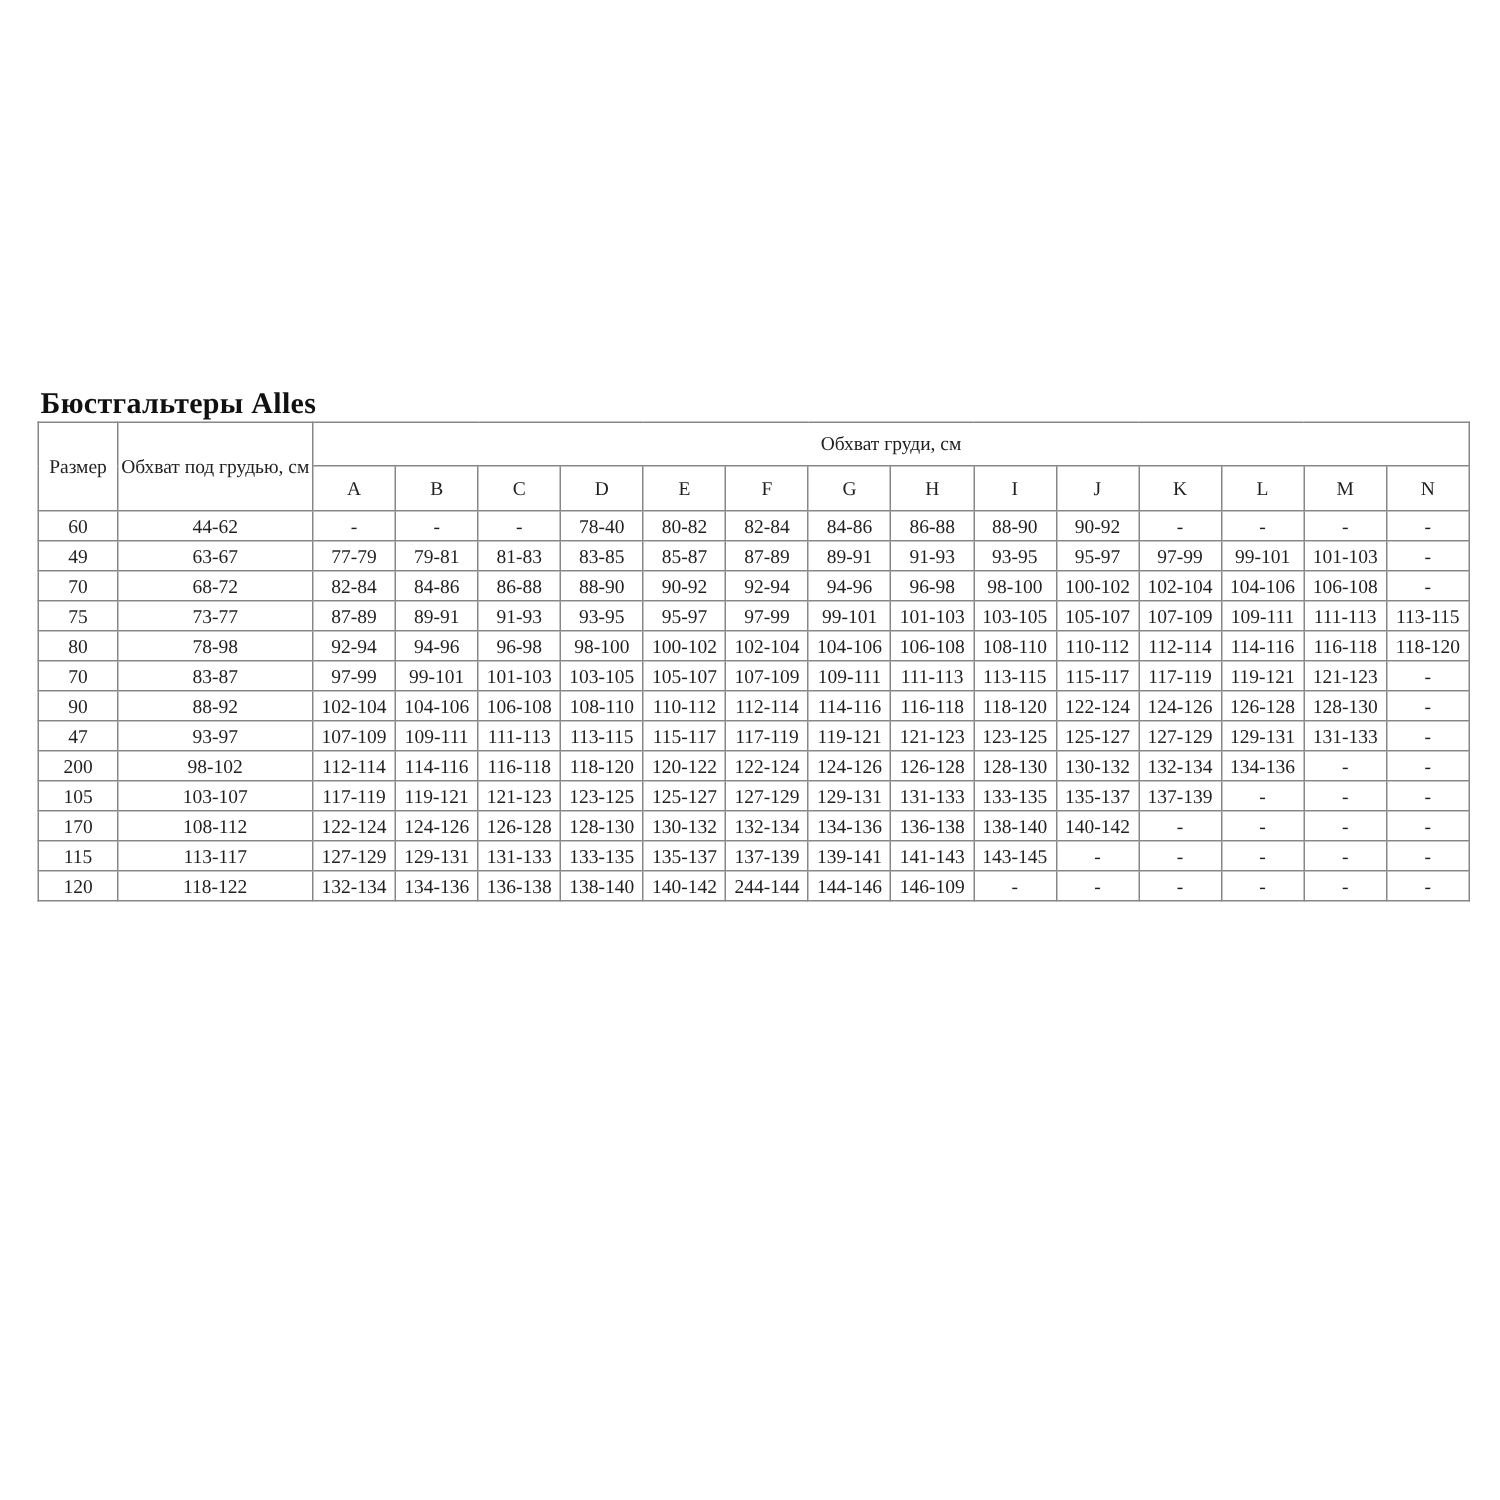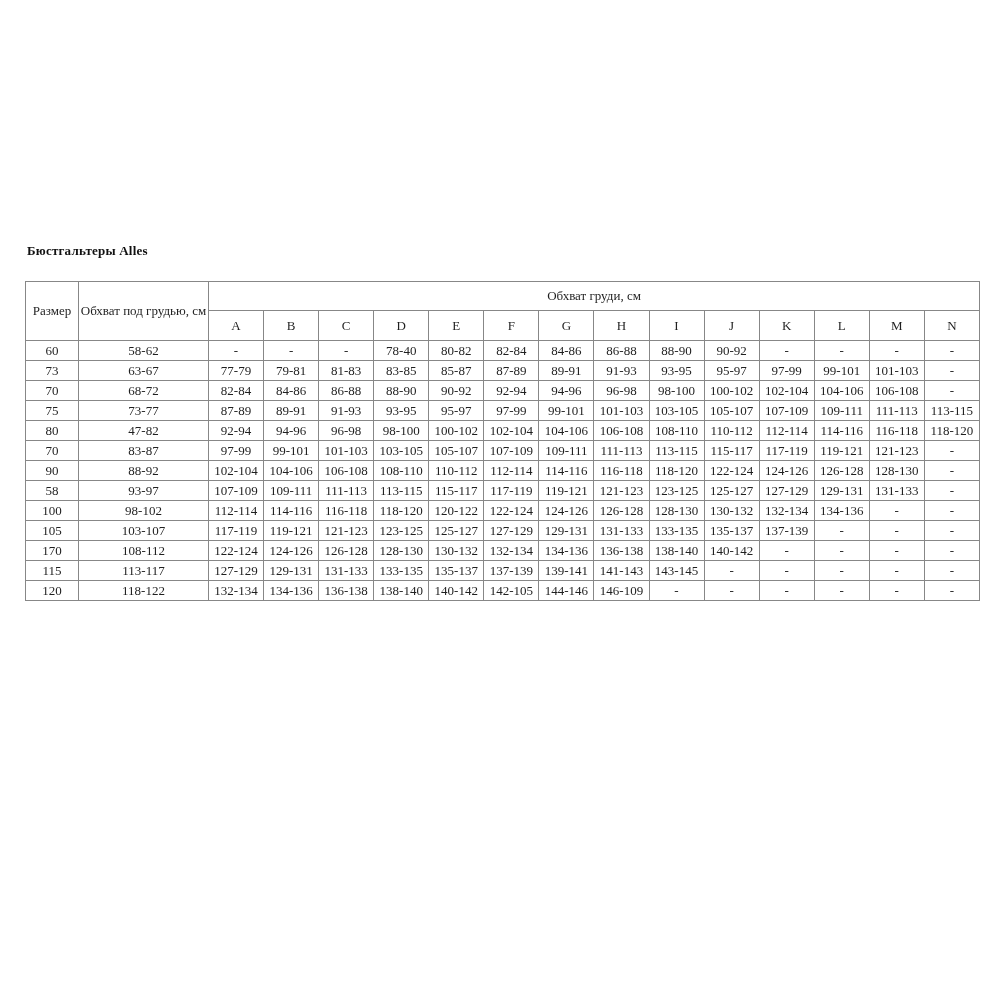--- a/index.html
+++ b/index.html
@@ -10,22 +10,22 @@
   body {
     width: 1000px;
     height: 1000px;
     position: relative;
     font-family: "Liberation Serif", "DejaVu Serif", serif;
     color: #1f1f1f;
   }
   .page-title {
     position: absolute;
     left: 27px;
-    top: 243px;
-    font-size: 13px;
+    top: 258px;
+    font-size: 20px;
     font-weight: bold;
     color: #111111;
     letter-spacing: 0.2px;
   }
   table.size-chart {
     position: absolute;
     left: 25px;
     top: 281px;
     width: 955px;
     border-collapse: collapse;
@@ -91,38 +91,38 @@
         <th>J</th>
         <th>K</th>
         <th>L</th>
         <th>M</th>
         <th>N</th>
       </tr>
   </thead>
   <tbody id="table-body">
       <tr>
         <td>60</td>
-        <td>58-62</td>
+        <td>44-62</td>
         <td>-</td>
         <td>-</td>
         <td>-</td>
         <td>78-40</td>
         <td>80-82</td>
         <td>82-84</td>
         <td>84-86</td>
         <td>86-88</td>
         <td>88-90</td>
         <td>90-92</td>
         <td>-</td>
         <td>-</td>
         <td>-</td>
         <td>-</td>
       </tr>
       <tr>
-        <td>73</td>
+        <td>49</td>
         <td>63-67</td>
         <td>77-79</td>
         <td>79-81</td>
         <td>81-83</td>
         <td>83-85</td>
         <td>85-87</td>
         <td>87-89</td>
         <td>89-91</td>
         <td>91-93</td>
         <td>93-95</td>
@@ -163,21 +163,21 @@
         <td>101-103</td>
         <td>103-105</td>
         <td>105-107</td>
         <td>107-109</td>
         <td>109-111</td>
         <td>111-113</td>
         <td>113-115</td>
       </tr>
       <tr>
         <td>80</td>
-        <td>47-82</td>
+        <td>78-98</td>
         <td>92-94</td>
         <td>94-96</td>
         <td>96-98</td>
         <td>98-100</td>
         <td>100-102</td>
         <td>102-104</td>
         <td>104-106</td>
         <td>106-108</td>
         <td>108-110</td>
         <td>110-112</td>
@@ -216,39 +216,39 @@
         <td>114-116</td>
         <td>116-118</td>
         <td>118-120</td>
         <td>122-124</td>
         <td>124-126</td>
         <td>126-128</td>
         <td>128-130</td>
         <td>-</td>
       </tr>
       <tr>
-        <td>58</td>
+        <td>47</td>
         <td>93-97</td>
         <td>107-109</td>
         <td>109-111</td>
         <td>111-113</td>
         <td>113-115</td>
         <td>115-117</td>
         <td>117-119</td>
         <td>119-121</td>
         <td>121-123</td>
         <td>123-125</td>
         <td>125-127</td>
         <td>127-129</td>
         <td>129-131</td>
         <td>131-133</td>
         <td>-</td>
       </tr>
       <tr>
-        <td>100</td>
+        <td>200</td>
         <td>98-102</td>
         <td>112-114</td>
         <td>114-116</td>
         <td>116-118</td>
         <td>118-120</td>
         <td>120-122</td>
         <td>122-124</td>
         <td>124-126</td>
         <td>126-128</td>
         <td>128-130</td>
@@ -313,21 +313,21 @@
         <td>-</td>
       </tr>
       <tr>
         <td>120</td>
         <td>118-122</td>
         <td>132-134</td>
         <td>134-136</td>
         <td>136-138</td>
         <td>138-140</td>
         <td>140-142</td>
-        <td>142-105</td>
+        <td>244-144</td>
         <td>144-146</td>
         <td>146-109</td>
         <td>-</td>
         <td>-</td>
         <td>-</td>
         <td>-</td>
         <td>-</td>
         <td>-</td>
       </tr>
     </tbody>

